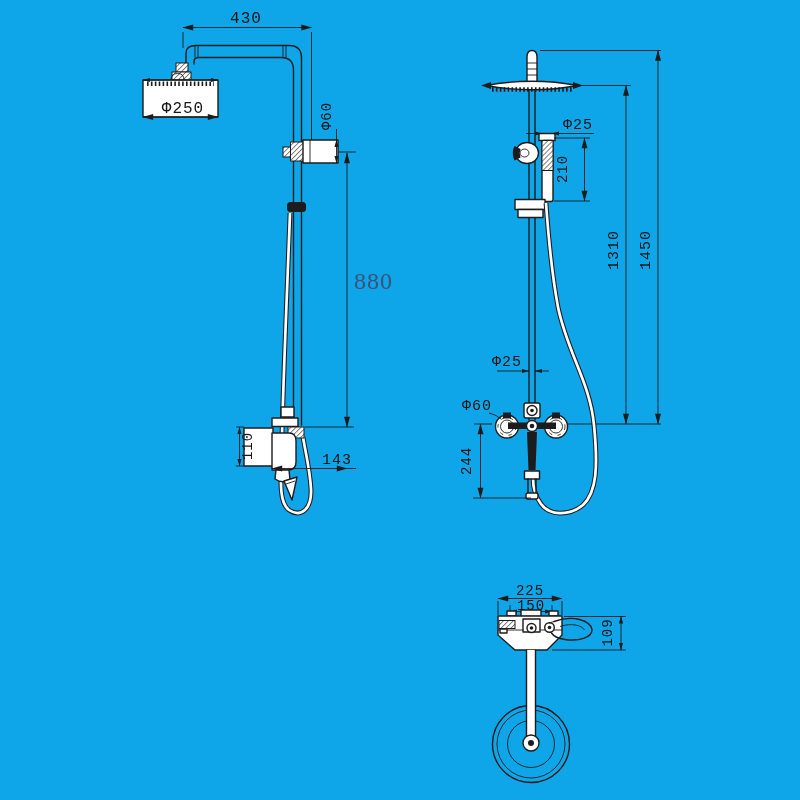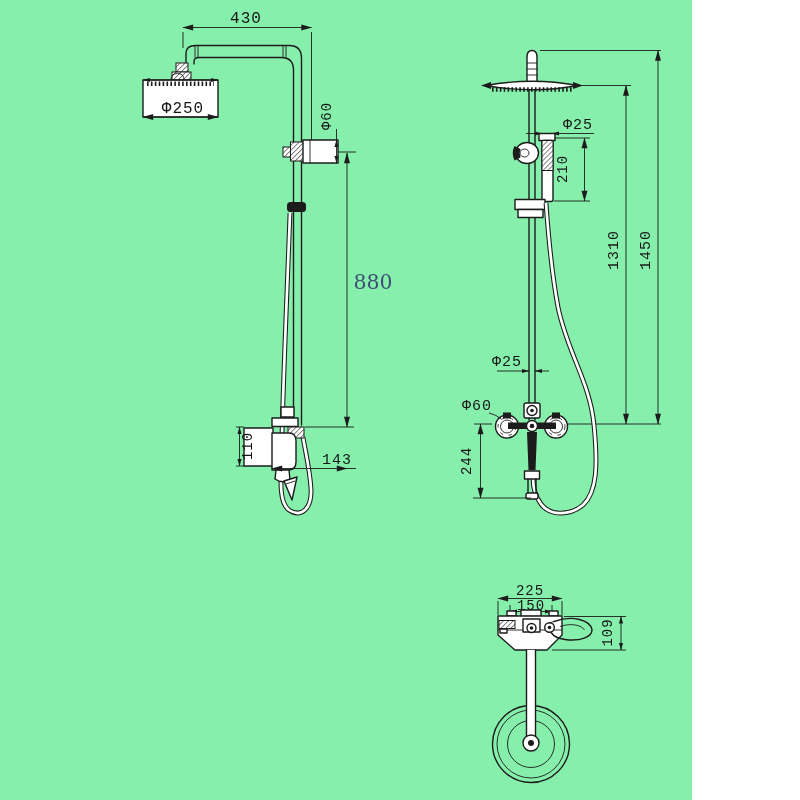--- a/index.html
+++ b/index.html
@@ -1,16 +1,16 @@
 <!DOCTYPE html>
 <html><head>
 <meta charset="utf-8">
 <style>
   html,body { margin:0; padding:0; background:#ffffff; }
-  #stage { width:692px; height:800px; background:#86efac; position:relative; overflow:hidden; }
+  #stage { width:800px; height:800px; background:#0ea5e9; position:relative; overflow:hidden; }
   svg { display:block; }
   .ln   { stroke:#1c1c1c; fill:none; stroke-width:1.4; stroke-linecap:round; stroke-linejoin:round; }
   .lnw  { stroke:#1c1c1c; fill:#ffffff; stroke-width:1.4; stroke-linejoin:round; }
   .thin { stroke:#1c1c1c; fill:none; stroke-width:0.9; }
   .diml { stroke:#1c1c1c; fill:none; stroke-width:0.9; }
   .dark { fill:#1c1c1c; stroke:none; }
   .tex  { stroke:#1c1c1c; fill:none; stroke-width:4.5; stroke-dasharray:1.6 2.3; }
   .hoseO{ stroke:#1c1c1c; fill:none; stroke-width:4.8; }
   .hoseI{ stroke:#ffffff; fill:none; stroke-width:2.7; }
   .dimtxt { font-family:"Liberation Mono","DejaVu Sans Mono",monospace; font-size:15px; fill:#161616; letter-spacing:1px; }

